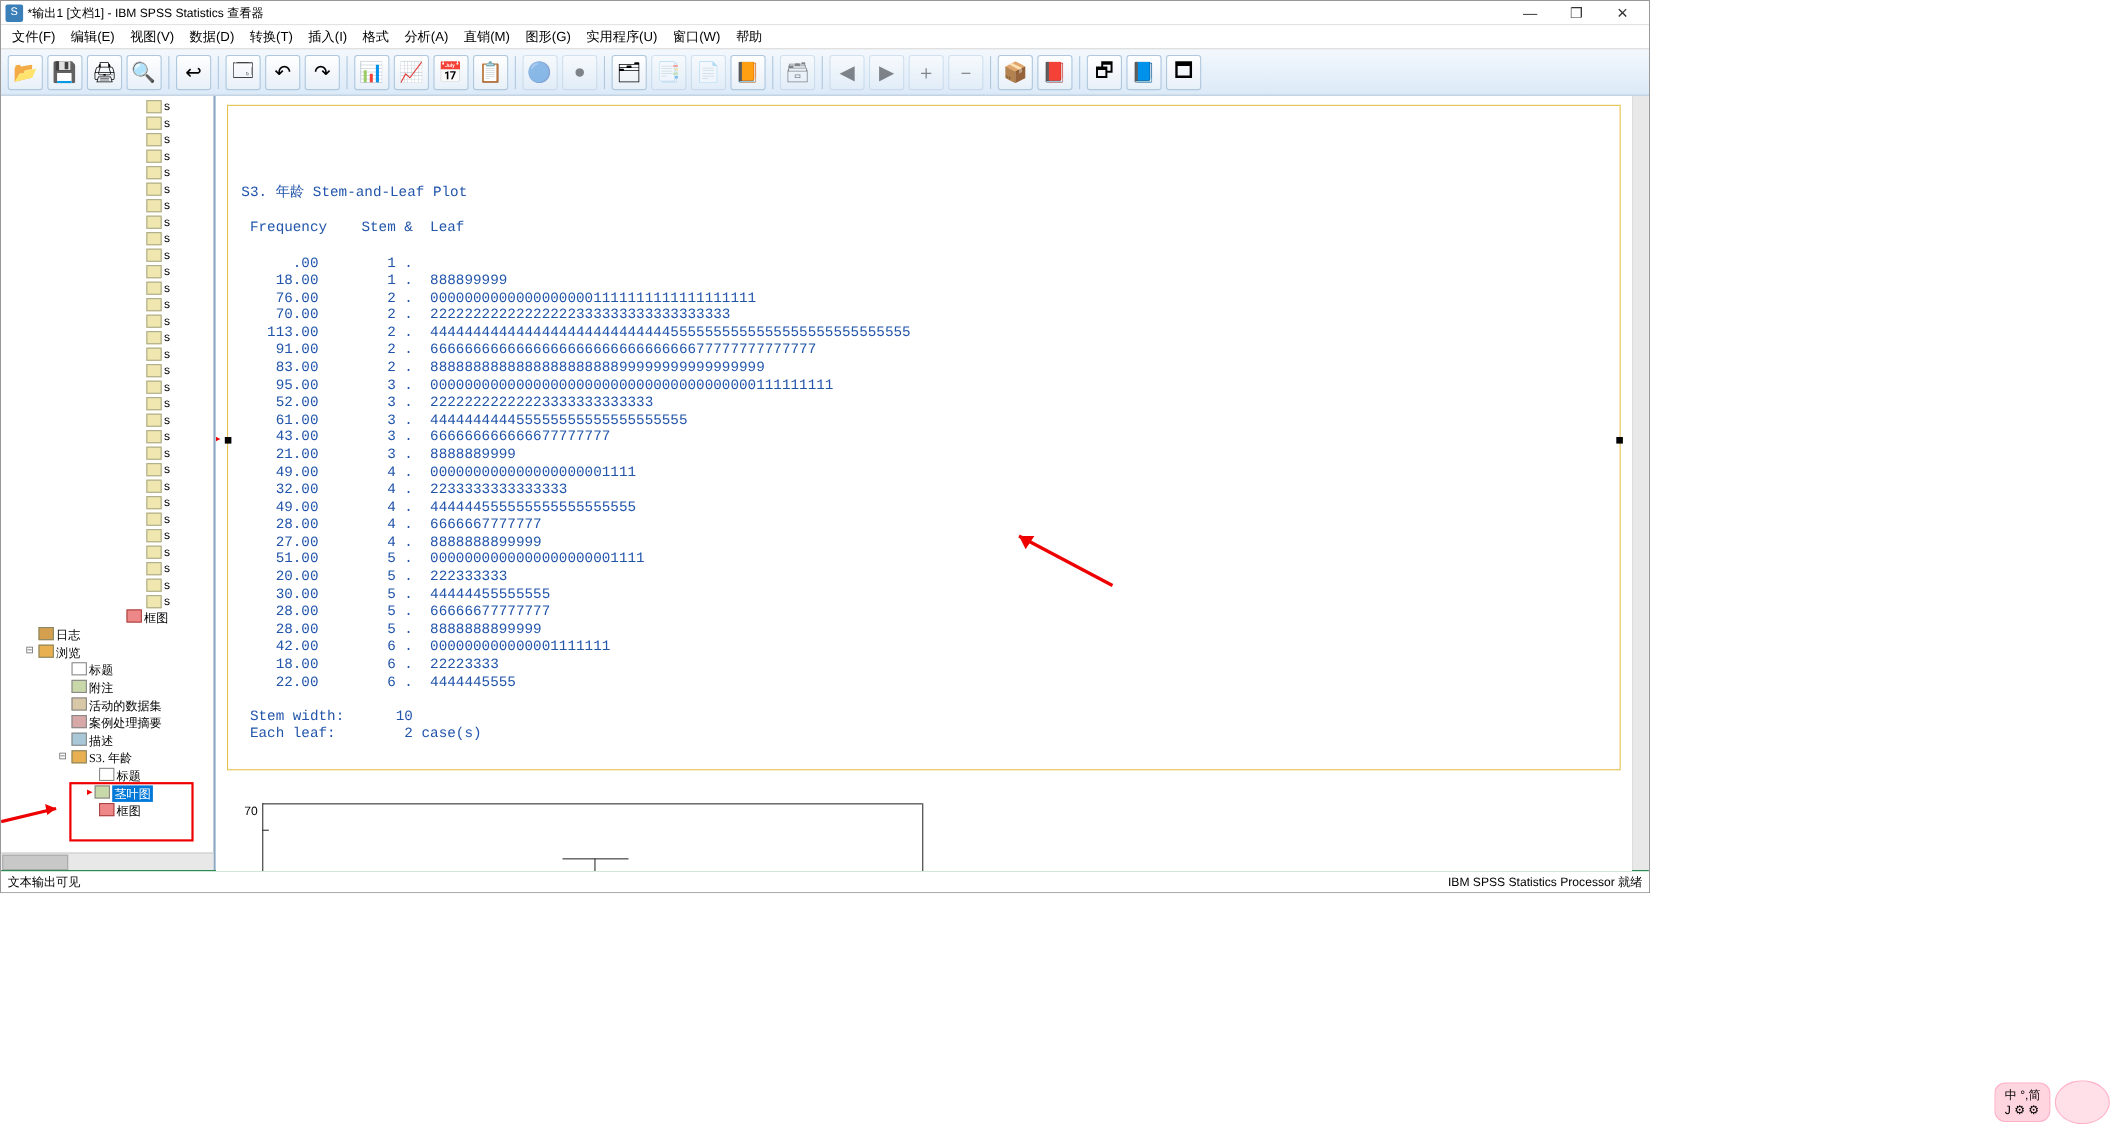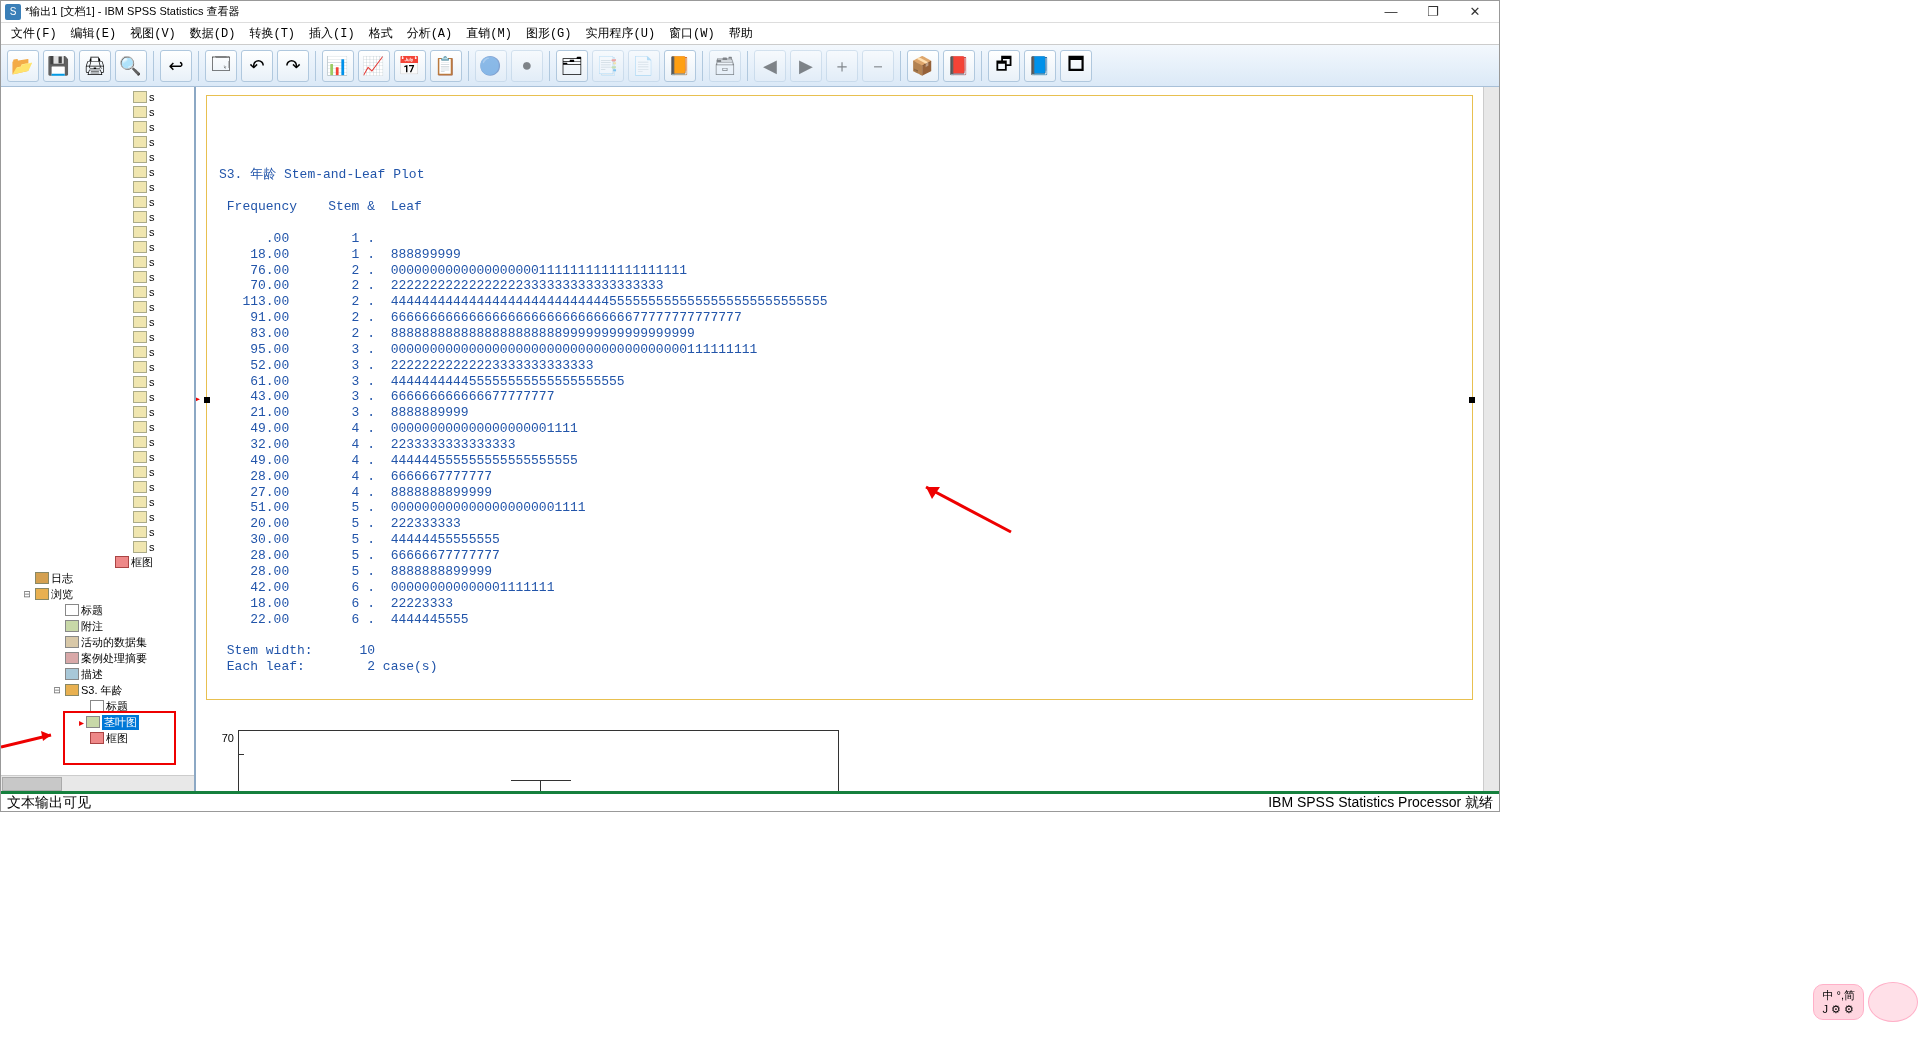--- a/index.html
+++ b/index.html
@@ -4,31 +4,31 @@
 <style>
 * { box-sizing: border-box; margin: 0; padding: 0; }
 body { font-family: "Microsoft YaHei", Arial, sans-serif; font-size: 12px; background: #fff; overflow: hidden; }
 .window { width: 1500px; height: 812px; display: flex; flex-direction: column; border: 1px solid #999; }
 .titlebar { height: 22px; background: #fff; display: flex; align-items: center; padding: 0 4px; border-bottom: 1px solid #ddd; }
 .titlebar-icon { width: 16px; height: 16px; background: #3a7fb8; border-radius: 2px; margin-right: 4px; display: inline-flex; align-items: center; justify-content: center; color: #fff; font-size: 10px; }
 .titlebar-text { flex: 1; font-size: 11px; }
 .win-controls { display: flex; gap: 18px; margin-right: 8px; }
 .win-btn { width: 24px; height: 18px; display: flex; align-items: center; justify-content: center; font-size: 13px; color: #333; cursor: default; }
 .menubar { height: 22px; background: #fff; display: flex; align-items: center; padding: 0 4px; border-bottom: 1px solid #ccc; gap: 2px; }
-.menu-item { padding: 2px 6px; font-size: 12px; cursor: default; font-family: Liberation Mono, monospace; }
+.menu-item { padding: 2px 6px; font-size: 12px; cursor: default; }
 .toolbar { height: 42px; background: linear-gradient(#f3f8fd,#dbe9f7); display: flex; align-items: center; padding: 0 6px; gap: 4px; border-bottom: 1px solid #a8c0d8; }
 .tb-btn { width: 32px; height: 32px; background: linear-gradient(#fff,#e8f0f8); border: 1px solid #b0c8de; border-radius: 3px; display: flex; align-items: center; justify-content: center; font-size: 18px; cursor: default; }
 .tb-btn.disabled { opacity: 0.45; }
 .tb-sep { width: 1px; height: 30px; background: #b0c8de; margin: 0 2px; }
 .content { flex: 1; display: flex; overflow: hidden; }
 .outline-pane { width: 195px; border-right: 2px solid #8ca8c4; display: flex; flex-direction: column; background: #fff; position: relative; }
 .outline-tree { flex: 1; overflow: auto; font-size: 11px; padding: 2px; position: relative; }
 .tree-s { display: flex; align-items: center; height: 15px; margin-left: 130px; }
 .tree-s-icon { width: 14px; height: 12px; background: #f0e6b0; border: 1px solid #aa8; margin-right: 2px; }
-.tree-node { display: flex; align-items: center; height: 16px; padding-left: 4px; }
+.tree-node { display: flex; align-items: flex-start; height: 16px; padding-left: 4px; font-family: Liberation Serif, serif; }
 .tree-node .toggle { width: 12px; text-align: center; color: #666; font-size: 9px; }
 .tree-node .icon { width: 14px; height: 12px; margin: 0 2px; display: inline-block; }
 .icon-log { background: #d4a050; border: 1px solid #886; }
 .icon-browse { background: #e8b050; border: 1px solid #886; }
 .icon-title { background: #fff; border: 1px solid #888; }
 .icon-note { background: #c8d8a8; border: 1px solid #888; }
 .icon-data { background: #d8c8a8; border: 1px solid #888; }
 .icon-case { background: #d8a8a8; border: 1px solid #888; }
 .icon-desc { background: #a8c8d8; border: 1px solid #888; }
 .icon-chart { background: #e88; border: 1px solid #a44; }
@@ -36,21 +36,21 @@
 .red-box { border: 2px solid #ee0000; position: absolute; }
 .viewer-pane { flex: 1; overflow: auto; background: #fff; padding: 8px 10px; position: relative; }
 .stemleaf-box { border: 1px solid #e8c050; padding: 8px 12px; font-family: "Courier New", monospace; font-size: 13px; color: #2255aa; white-space: pre; line-height: 1.22; position: relative; }
 .sel-handle { position: absolute; width: 6px; height: 6px; background: #000; }
 .sel-arrow { position: absolute; left: -14px; color: #e00; font-size: 14px; }
 .boxplot-area { margin-top: 30px; margin-left: 10px; position: relative; height: 110px; }
 .axis-y { position: absolute; left: 22px; top: 0; bottom: 0; width: 1px; background: #333; }
 .axis-x-top { position: absolute; left: 22px; top: 0; width: 600px; height: 1px; background: #333; }
 .tick { position: absolute; left: 0; font-size: 11px; text-align: right; width: 18px; }
 .box-whisker { position: absolute; }
-.statusbar { height: 20px; background: #fff; border-top: 3px solid #15803d; display: flex; align-items: center; padding: 0 6px; font-size: 14px; }
+.statusbar { height: 20px; background: #fff; border-top: 1px solid #15803d; display: flex; align-items: center; padding: 0 6px; font-size: 11px; }
 .status-right { margin-left: auto; }
 .hscroll { height: 16px; background: #e8e8e8; border-top: 1px solid #ccc; display: flex; }
 .hscroll-thumb { height: 14px; background: #c8c8c8; border: 1px solid #aaa; margin: 1px; }
 .vscroll { width: 16px; background: #e8e8e8; border-left: 1px solid #ccc; }
 .cute-widget { position: fixed; right: 2px; bottom: 18px; display: flex; align-items: center; gap: 4px; }
 .cute-badge { background: #ffd6e0; border: 1px solid #ffb0c8; border-radius: 10px; padding: 3px 8px; font-size: 11px; }
 .pig { width: 50px; height: 40px; background: #ffe0e8; border-radius: 50%; position: relative; border: 1px solid #ffb0c8;}
 .red-arrow-svg { position: absolute; pointer-events: none; }
 </style>
 </head>

